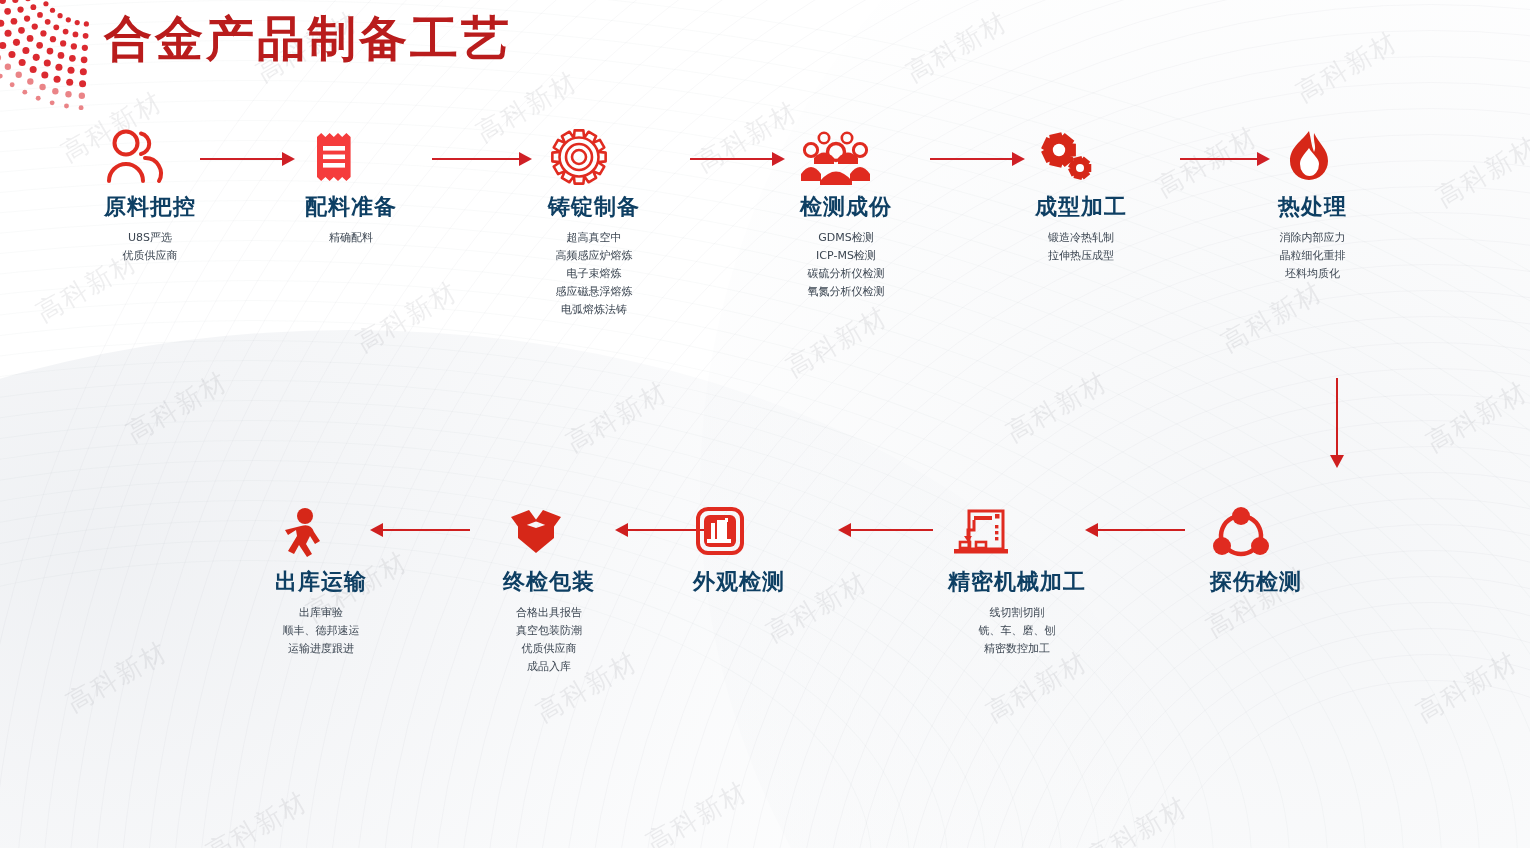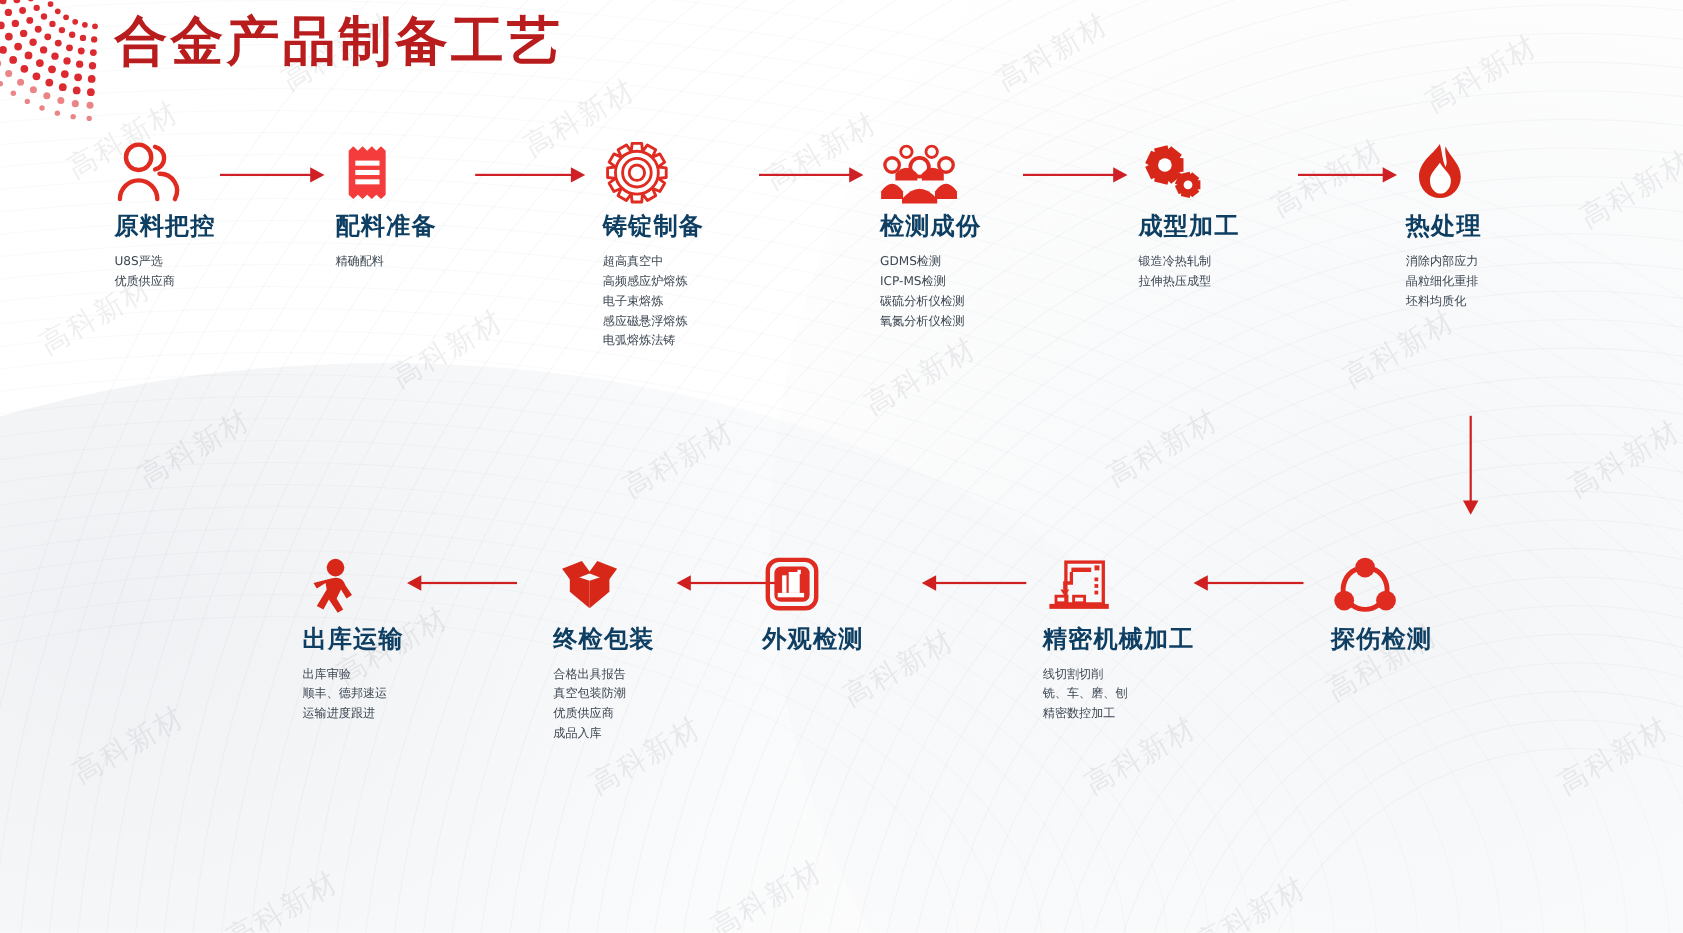--- a/index.html
+++ b/index.html
@@ -23,21 +23,21 @@
   
   #corner-arc{position:absolute;left:-42px;top:-40px;width:170px;height:150px;z-index:2;}
   
   #page-title{
     position:absolute;left:104px;top:8px;z-index:5;
     font-family:"DejaVu Sans",sans-serif;
     font-size:48px;font-weight:bold;color:#b91c1c;letter-spacing:3px;
     line-height:1.25;
   }
   
-  .step{position:absolute;z-index:4;}
+  .step{position:absolute;z-index:4;text-align:center;}
   .step-icon{height:58px;display:block;margin-bottom:8px;}
   .step-title{
     font-family:"DejaVu Sans",sans-serif;
     font-size:22px;font-weight:bold;color:#0e3f63;
     letter-spacing:1px;line-height:1.2;margin-bottom:9px;white-space:nowrap;
   }
   .step-lines{font-family:"DejaVu Sans",sans-serif;font-size:11px;color:#3c4652;line-height:1.62;}
   .step-lines div{white-space:nowrap;}
   
   .arrow-h{position:absolute;height:14px;z-index:3;}

